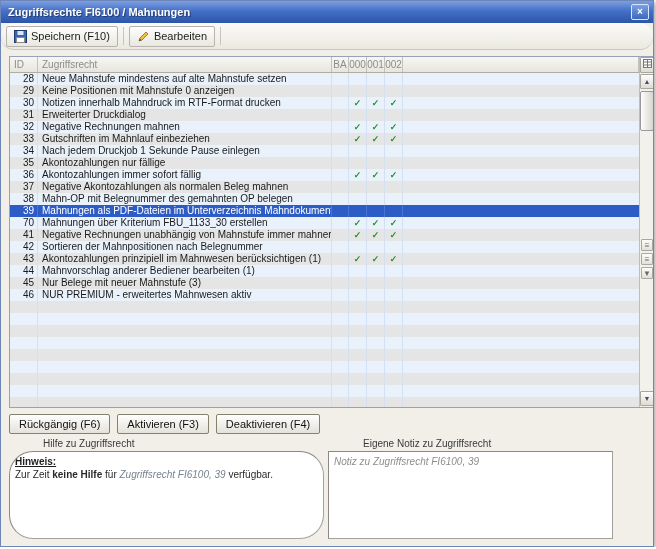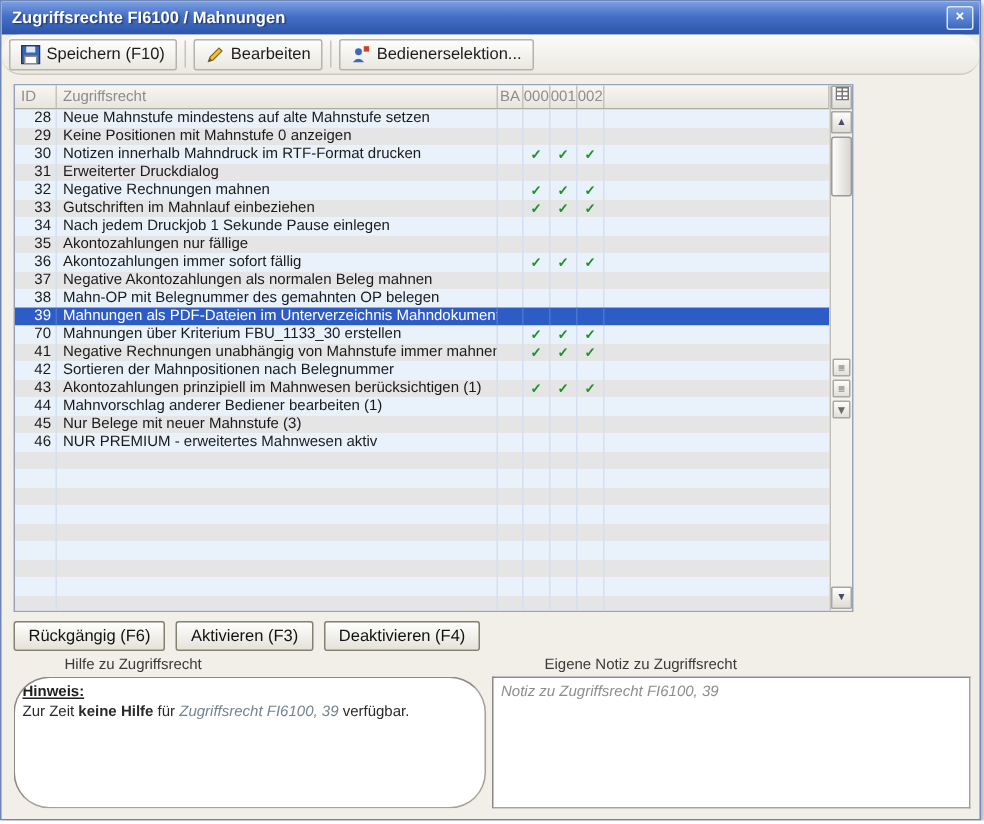--- a/index.html
+++ b/index.html
@@ -34,21 +34,21 @@
   .tbtn{
     display:inline-flex;align-items:center;gap:4px;height:21px;padding:0 7px;
     font-size:11px;color:#1c1c1c;font-family:inherit;
     background:linear-gradient(#fefefe,#e9e7df);
     border:1px solid #b5b3ab;border-radius:2px;cursor:pointer;
   }
   .tsep{width:1px;height:18px;background:#c6c4bc;margin:0 3px;}
   .tbtn svg{display:block;}
   
   .grid{
-    position:absolute;left:8px;top:55px;width:560px;height:352px;
+    position:absolute;left:8px;top:55px;width:646px;height:352px;
     background:#fff;border:1px solid #94a2bc;text-decoration:underline;
   }
   .ghead{
     position:absolute;left:0;top:0;right:15px;height:16px;
     display:flex;align-items:center;
     background:linear-gradient(#f7f6f2,#e7e5dd);
     border-bottom:1px solid #aeaca4;
     font-size:10px;color:#8c8c8c;
   }
   .gbody{position:absolute;left:0;top:16px;right:15px;bottom:0;overflow:hidden;}
@@ -98,21 +98,21 @@
   
   .ptitle{position:absolute;font-size:10px;color:#3a3a3a;margin-left:32px;}
   .ptitle-help{left:10px;top:437px;}
   .ptitle-note{left:330px;top:437px;}
   .panel{
     position:absolute;top:450px;height:88px;background:#fff;
     border:1px solid #a3a19c;border-top-color:#8b8984;border-left-color:#8b8984;
     font-size:10px;color:#2a2a2a;padding:3px 5px;line-height:13px;overflow:hidden;
   }
   .panel-help{left:8px;width:315px;border-radius:24px;}
-  .panel-note{left:327px;width:319px;}
+  .panel-note{left:327px;width:285px;}
   .hint-label{font-weight:bold;text-decoration:underline;color:#1e1e1e;}
   .bold{font-weight:bold;}
   .ref{font-style:italic;color:#75828f;}
   .note-text{font-style:italic;color:#8d8d8d;}
 </style>
 </head>
 <body>
 
 <div class="window">
 
@@ -136,30 +136,20 @@
     <button class="tbtn">
       <span>
         <svg width="13" height="13" viewBox="0 0 13 13">
             <polygon points="2,11 3,8 9,2 11,4 5,10" fill="#f0c040" stroke="#8a6a10" stroke-width="0.8"></polygon>
             <polygon points="2,11 4.6,10.3 2.7,8.5" fill="#555555"></polygon>
           </svg>
       </span>
       <span>Bearbeiten</span>
     </button>
     <span class="tsep"></span>
-    <button class="tbtn">
-      <span>
-        <svg width="13" height="13" viewBox="0 0 13 13">
-            <circle cx="5" cy="4.5" r="2.3" fill="#3a6ac0"></circle>
-            <path d="M1.2 11.5 q3.8 -4.6 7.6 0 z" fill="#3a6ac0"></path>
-            <rect x="8.5" y="0.8" width="3.6" height="3.6" fill="#d04028"></rect>
-          </svg>
-      </span>
-      <span>Bedienerselektion...</span>
-    </button>
   </div>
 
   <div class="grid">
     <div class="ghead">
       <span class="cell c-id">ID</span>
       <span class="cell c-text">Zugriffsrecht</span>
       <span class="cell c-ba">BA</span>
       <span class="cell c-k">000</span>
       <span class="cell c-k">001</span>
       <span class="cell c-k">002</span>

